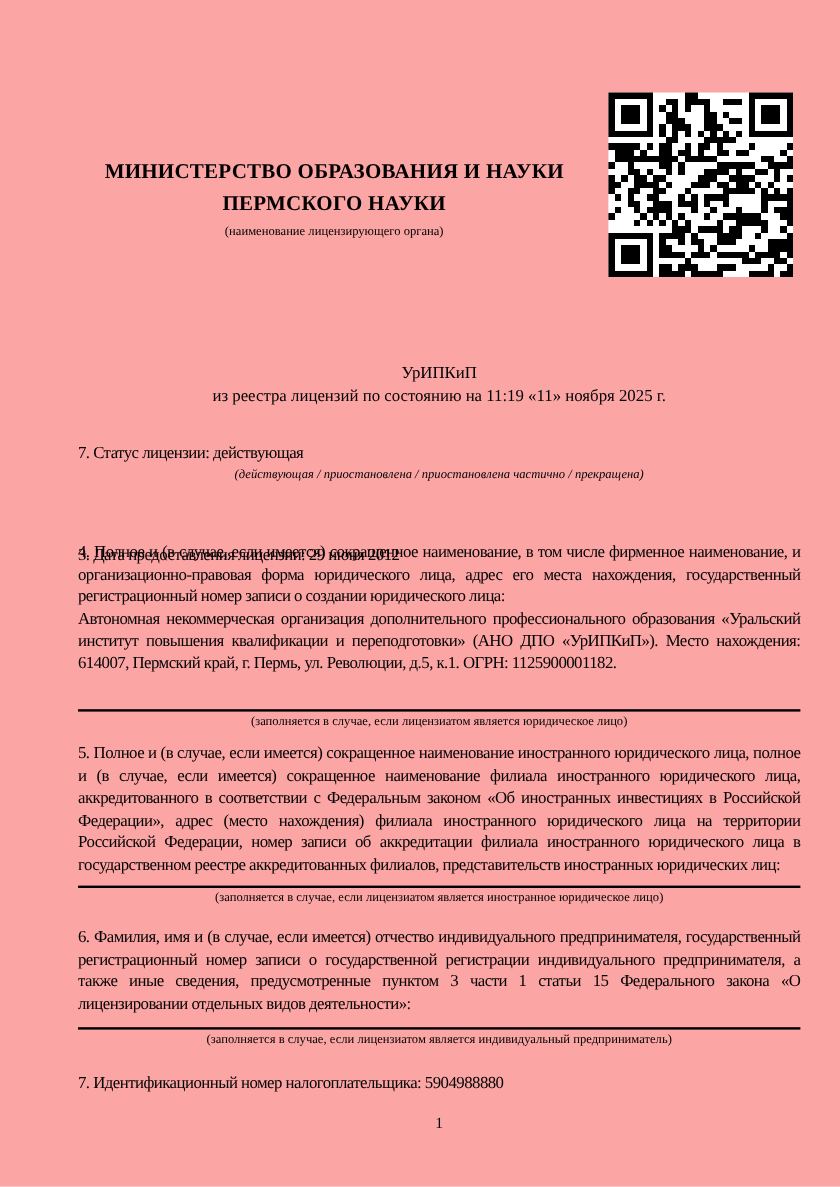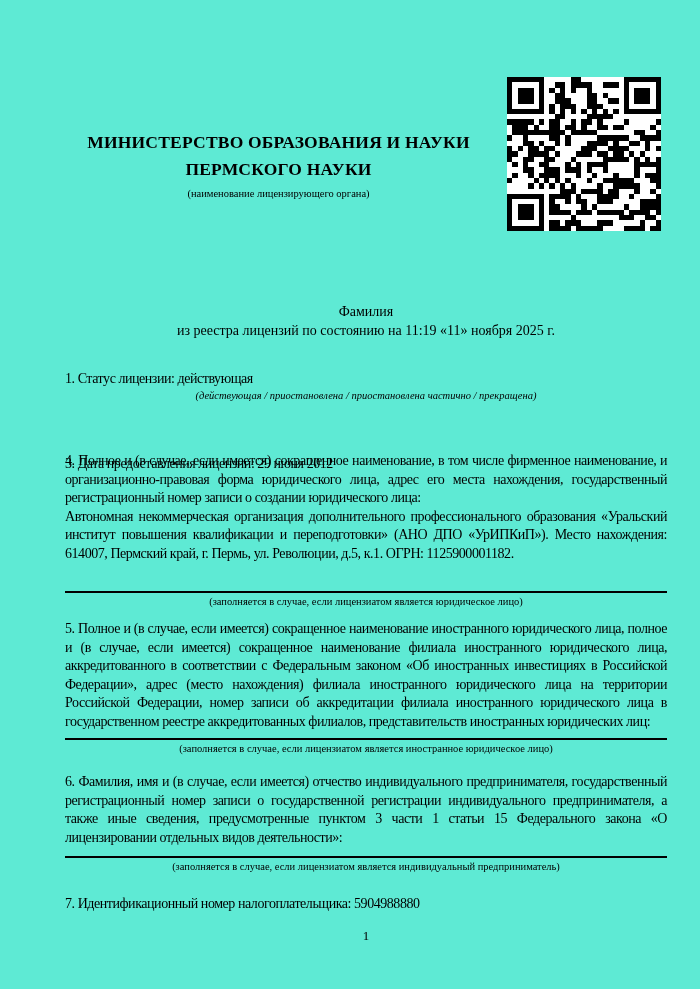--- a/index.html
+++ b/index.html
@@ -1,19 +1,19 @@
 <!DOCTYPE html>
 <html><head>
 <meta charset="utf-8">
 <style>
   html,body { margin:0; padding:0; background:#ffffff; }
   .page {
     position:relative;
     width:700px; height:989px;
-    background:#5eead4;
+    background:#fca5a5;
     color:#000;
     font-family:"Liberation Serif", serif;
     overflow:hidden;
   }
   
   .header-text {
     position:absolute; left:65px; top:129px; width:427px;
     text-align:center;
   }
   .ministry-line {
@@ -500,25 +500,25 @@
         <rect x="22" y="28" width="1" height="1" fill="#000"></rect>
         <rect x="23" y="28" width="1" height="1" fill="#000"></rect>
         <rect x="24" y="28" width="1" height="1" fill="#000"></rect>
         <rect x="25" y="28" width="1" height="1" fill="#000"></rect>
         <rect x="27" y="28" width="1" height="1" fill="#000"></rect>
         <rect x="28" y="28" width="1" height="1" fill="#000"></rect>
       </svg>
   </div>
 
   <div class="title-block">
-    <div>Фамилия</div>
+    <div>УрИПКиП</div>
     <div>из реестра лицензий по состоянию на 11:19 «11» ноября 2025 г.</div>
   </div>
 
-  <div class="bt item1"><span>1. Статус лицензии:</span><span class="val">действующая</span></div>
+  <div class="bt item1"><span>7. Статус лицензии:</span><span class="val">действующая</span></div>
   <div class="cap cap1">(действующая / приостановлена / приостановлена частично / прекращена)</div>
 
 
   <div class="bt item3"><span>3. Дата предоставления лицензии:</span><span class="val">29 июня 2012</span></div>
 
   <div class="bt jst item4">
     <div>4. Полное и (в случае, если имеется) сокращенное наименование, в том числе фирменное наименование, и организационно-правовая форма юридического лица, адрес его места нахождения, государственный регистрационный номер записи о создании юридического лица:</div>
     <div>Автономная некоммерческая организация дополнительного профессионального образования «Уральский институт повышения квалификации и переподготовки» (АНО ДПО «УрИПКиП»). Место нахождения: 614007, Пермский край, г. Пермь, ул. Революции, д.5, к.1. ОГРН: 1125900001182.</div>
   </div>
   <div class="rule rule4"></div>

